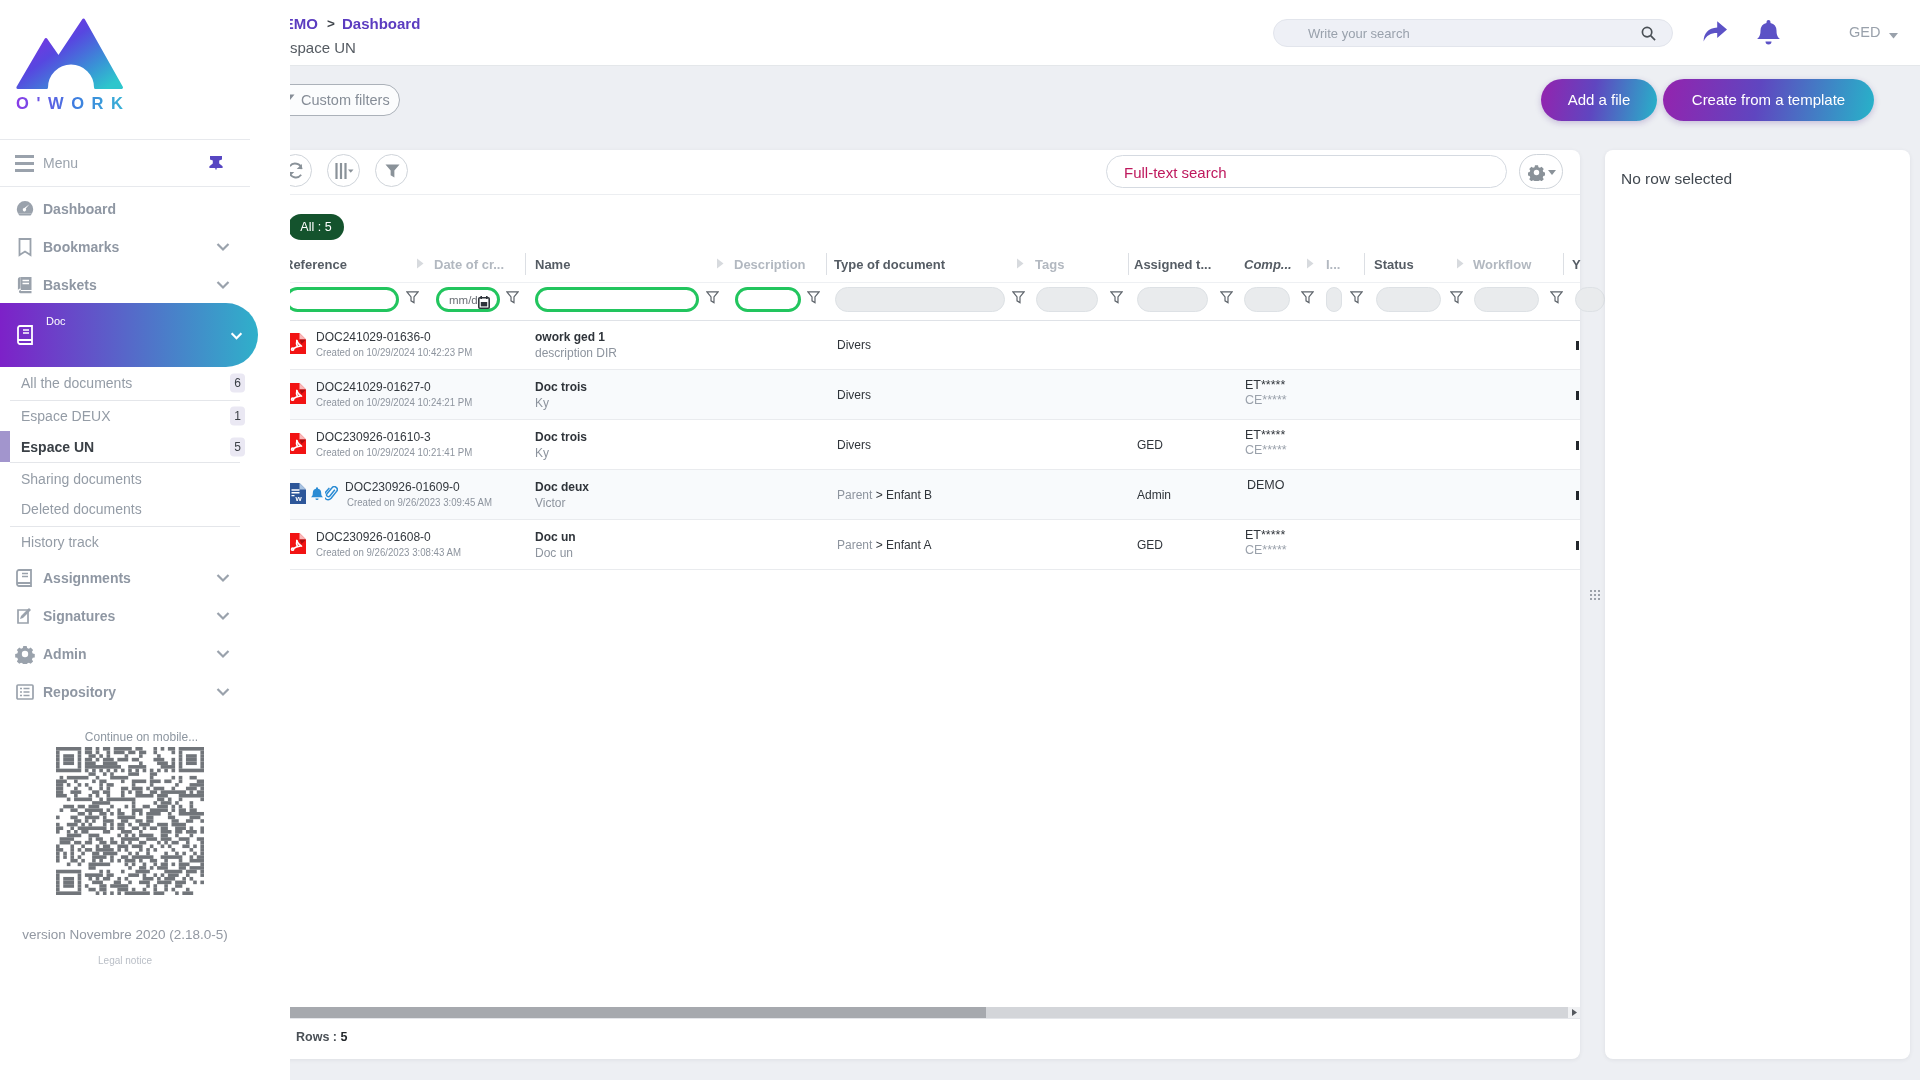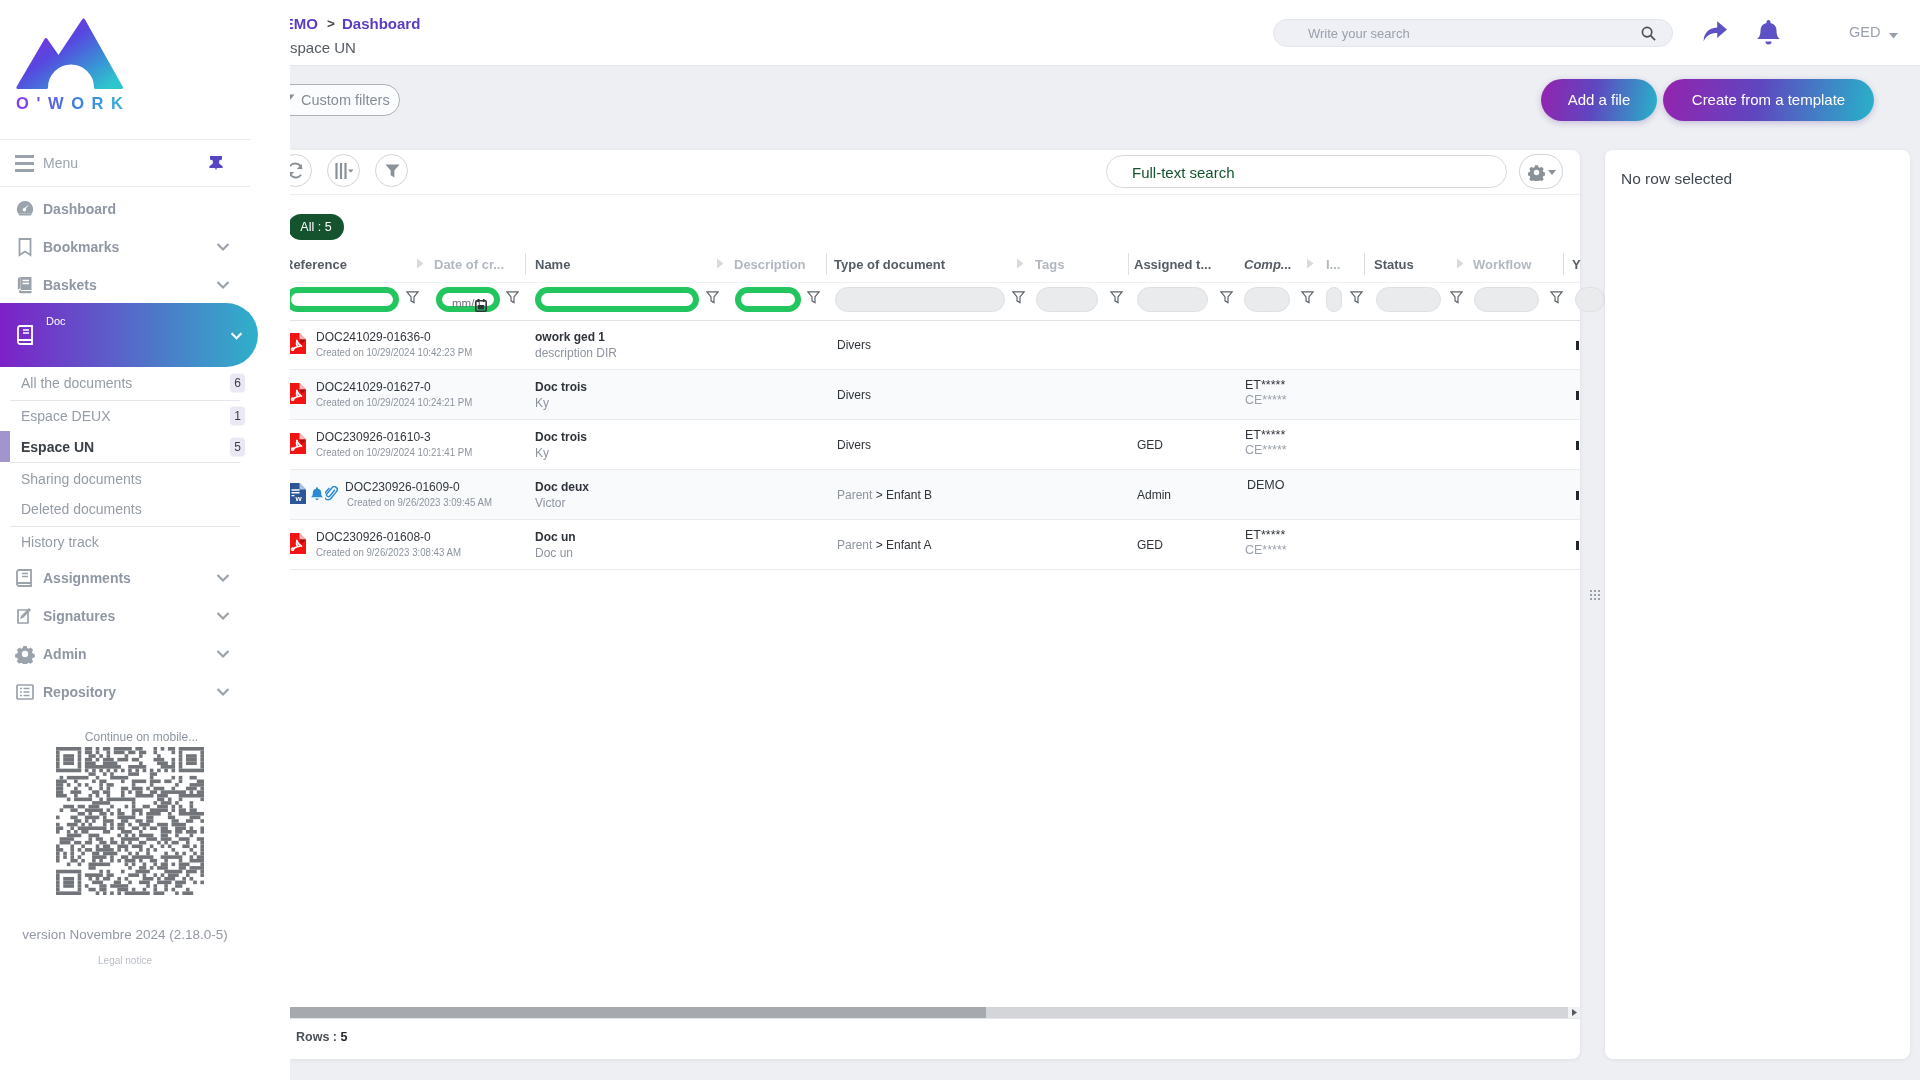--- a/index.html
+++ b/index.html
@@ -27,21 +27,21 @@
 
 
 #mainpanel { left:275px; top:150px; width:1305px; height:909px; background:#fff; border-radius:8px; z-index:3; box-shadow:0 1px 4px rgba(45,55,70,0.08); }
 #rightpanel { left:1605px; top:150px; width:305px; height:909px; background:#fff; border-radius:8px; z-index:3; box-shadow:0 1px 4px rgba(45,55,70,0.08); }
 
 
 .hdrtxt { position:absolute; top:107px; font-size:13px; font-weight:bold; color:#555c64; white-space:nowrap; }
 .hdrtxt.dim { color:#b2b8c0; }
 .vsep { position:absolute; top:103px; height:22px; border-left:1px solid #dcdfe4; }
 .stri { position:absolute; top:107px; }
-.finput { position:absolute; top:137px; height:25px; border:6px solid #22c55e; border-radius:13px; background:#fff; }
+.finput { position:absolute; top:137px; height:25px; border:3px solid #22c55e; border-radius:13px; background:#fff; }
 .fselect { position:absolute; top:137px; height:25px; border-radius:13px; background:#e9ebed; border:1px solid #dde1e5; }
 .funnel { position:absolute; top:141px; }
 .row { position:absolute; left:0; width:1305px; height:50px; border-bottom:1px solid #e9ebee; }
 .ref1 { position:absolute; left:41px; top:10px; font-size:12px; color:#33383e; white-space:nowrap; }
 .ref2 { position:absolute; left:41px; top:26px; font-size:11.5px; color:#8d949e; white-space:nowrap; transform:scaleX(0.84); transform-origin:0 0; }
 .nm1 { position:absolute; left:260px; top:10px; font-size:12px; font-weight:bold; color:#2f343a; }
 .nm2 { position:absolute; left:260px; top:26px; font-size:12px; color:#8d949e; }
 .typ { position:absolute; left:562px; top:18px; font-size:12px; color:#2f343a; }
 .asg { position:absolute; left:862px; top:18px; font-size:12px; color:#2f343a; }
 .cmp1 { position:absolute; left:970px; top:8px; font-size:12.5px; color:#2f343a; }
@@ -619,21 +619,21 @@
           <rect x="46.93" y="144.39" width="3.61" height="3.61"></rect>
           <rect x="54.15" y="144.39" width="3.61" height="3.61"></rect>
           <rect x="61.37" y="144.39" width="3.61" height="3.61"></rect>
           <rect x="68.59" y="144.39" width="25.27" height="3.61"></rect>
           <rect x="97.46" y="144.39" width="10.83" height="3.61"></rect>
           <rect x="119.12" y="144.39" width="3.61" height="3.61"></rect>
           <rect x="126.34" y="144.39" width="10.83" height="3.61"></rect>
         </g>
       </svg>
     </div>
-  <div class="abs" style="left:0; top:927px; width:250px; text-align:center; font-size:13.5px; color:#9298a2;">version Novembre 2024 (2.18.0-5)</div>
+  <div class="abs" style="left:0; top:927px; width:250px; text-align:center; font-size:13.5px; color:#9298a2;">version Novembre 2020 (2.18.0-5)</div>
   <div class="abs" style="left:0; top:955px; width:250px; text-align:center; font-size:10px; color:#b9bec6;">Legal notice</div>
 </div>
 
 <div class="abs" id="topbar">
   <svg style="position:absolute; left:2px; top:16px;" width="17" height="16" viewBox="0 0 17 16">
       <path d="M8.5 0 L17 7.5 H15 V16 H10.5 V10.5 H6.5 V16 H2 V7.5 H0 Z" fill="#5b3cc0"></path>
     </svg>
   <div style="position:absolute; left:23px; top:15px; font-size:15px; font-weight:bold; color:#5b3cc0;">DEMO</div>
   <div style="position:absolute; left:77px; top:16px; font-size:13.5px; font-weight:bold; color:#40464d;">&gt;</div>
   <div style="position:absolute; left:92px; top:15px; font-size:15px; font-weight:bold; color:#5b3cc0;">Dashboard</div>
@@ -689,21 +689,21 @@
         <path d="M13 6.5 h5.5 l-2.75 3.2 z" fill="#8a9299"></path>
       </svg>
   </div>
   <div style="position:absolute; left:100px; top:4px; width:33px; height:33px; border:1px solid #cfd4da; border-radius:50%;">
     <svg style="position:absolute; left:9px; top:9px;" width="15" height="15" viewBox="0 0 16 16">
         <path d="M0.5 0.5 H15.5 L10 7 V14.5 L6 12 V7 Z" fill="#8a9299"></path>
       </svg>
   </div>
 
   <div style="position:absolute; left:831px; top:5px; width:401px; height:33px; border:1px solid #d5dae1; border-radius:17px;">
-    <div style="position:absolute; left:17px; top:8px; font-size:15px; color:#14532d;margin-left:8px;">Full-text search</div>
+    <div style="position:absolute; left:17px; top:8px; font-size:15px; color:#be185d;">Full-text search</div>
   </div>
 
   <div style="position:absolute; left:1244px; top:4px; width:44px; height:35px; border:1px solid #cfd4da; border-radius:18px;">
     <svg style="position:absolute; left:8px; top:9px;" width="17" height="17" viewBox="0 0 20 20">
         <path d="M10 1.5 l1.8 0 .5 2.2 1.8 .75 1.9-1.2 2.55 2.55-1.2 1.9 .75 1.8 2.2 .5 0 3.6-2.2 .5-.75 1.8 1.2 1.9-2.55 2.55-1.9-1.2-1.8 .75-.5 2.2-3.6 0-.5-2.2-1.8-.75-1.9 1.2-2.55-2.55 1.2-1.9-.75-1.8-2.2-.5 0-3.6 2.2-.5 .75-1.8-1.2-1.9 2.55-2.55 1.9 1.2 1.8-.75 .5-2.2 z" fill="#8a9299"></path>
         <circle cx="10" cy="10" r="3.2" fill="#fff"></circle>
       </svg>
     <svg style="position:absolute; right:6px; top:15px;" width="8" height="5" viewBox="0 0 8 5">
         <path d="M0 0 H8 L4 5 Z" fill="#8a9299"></path>
       </svg>

